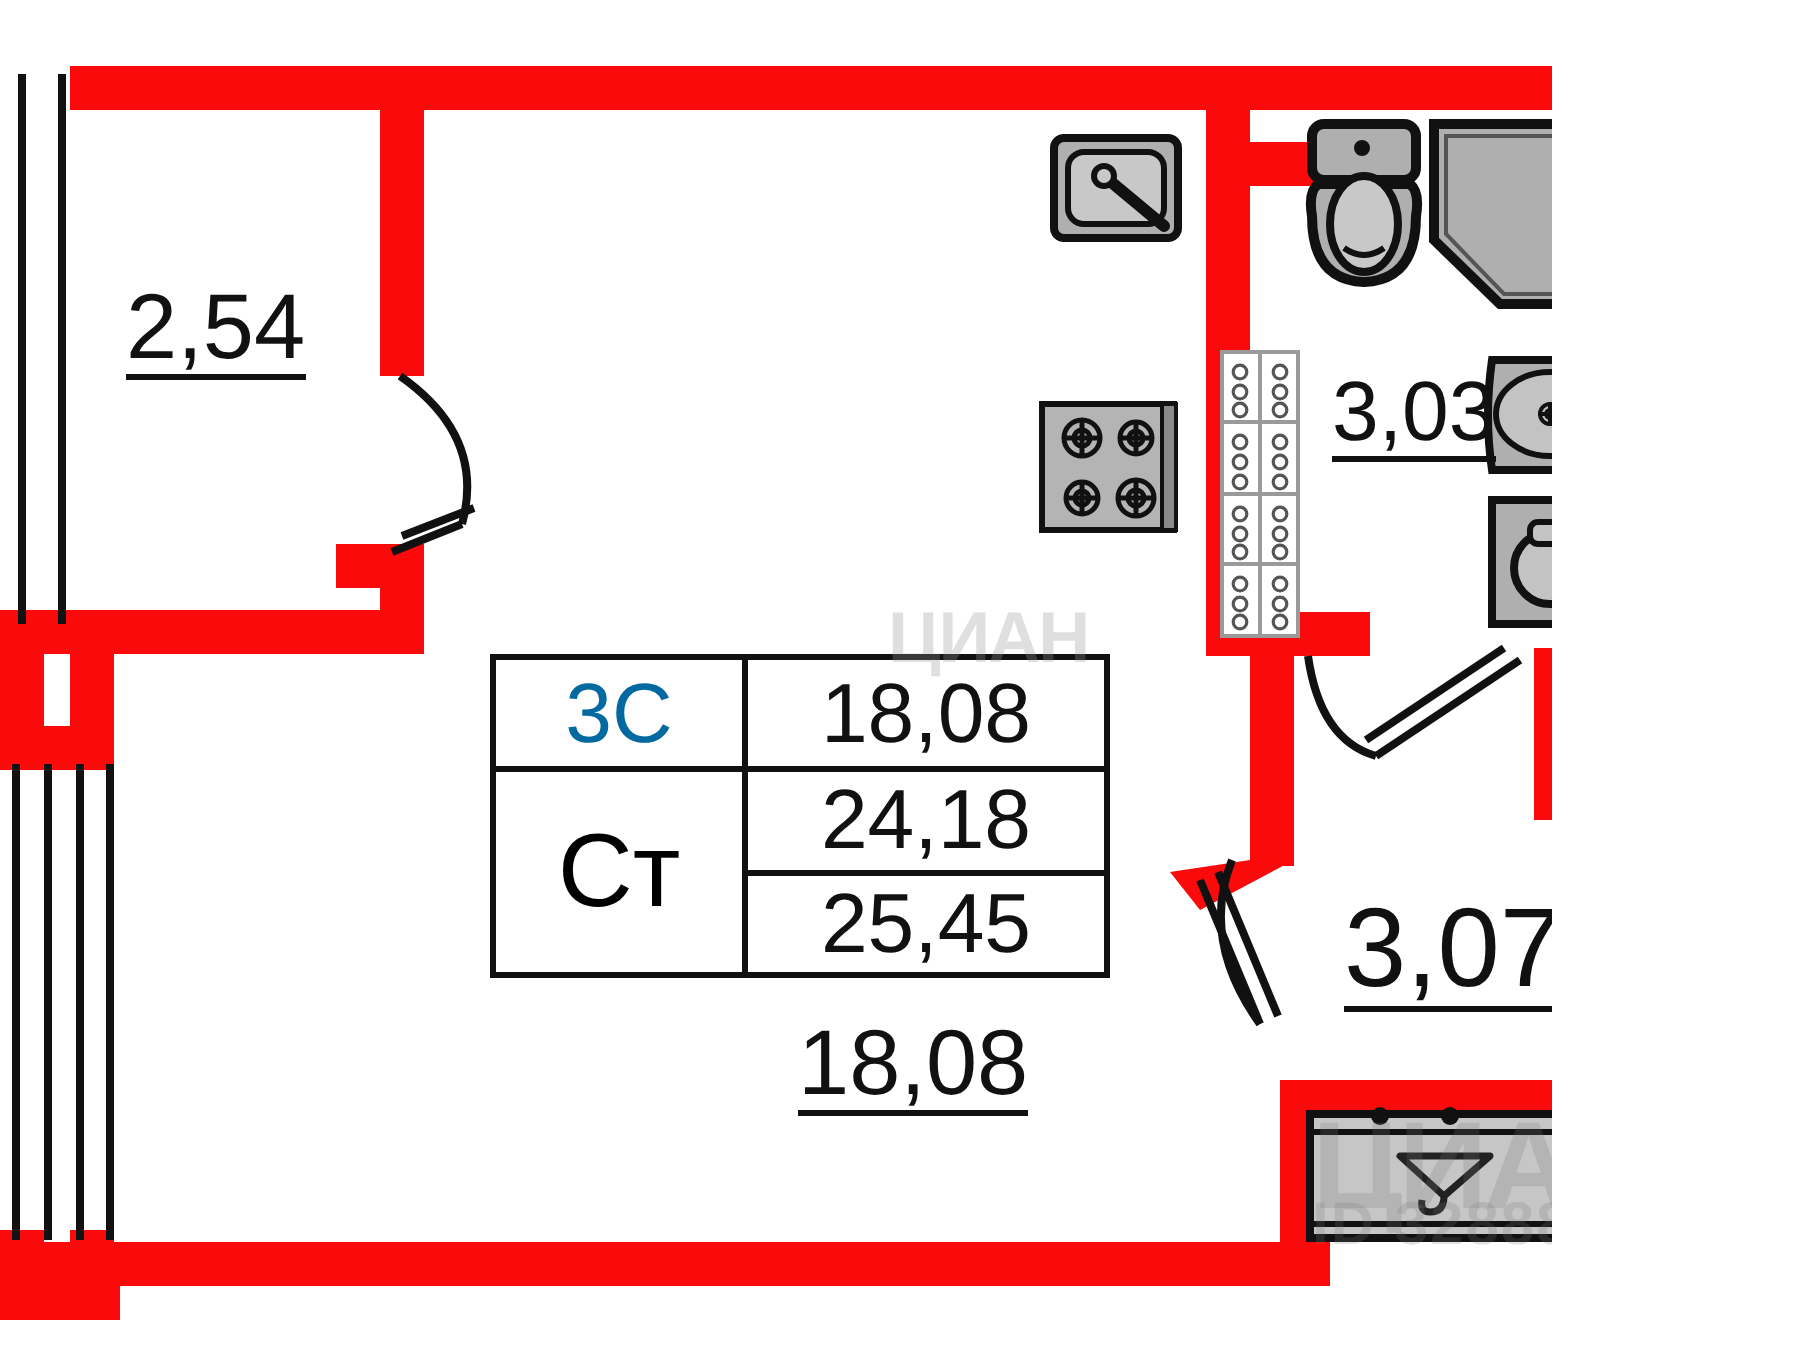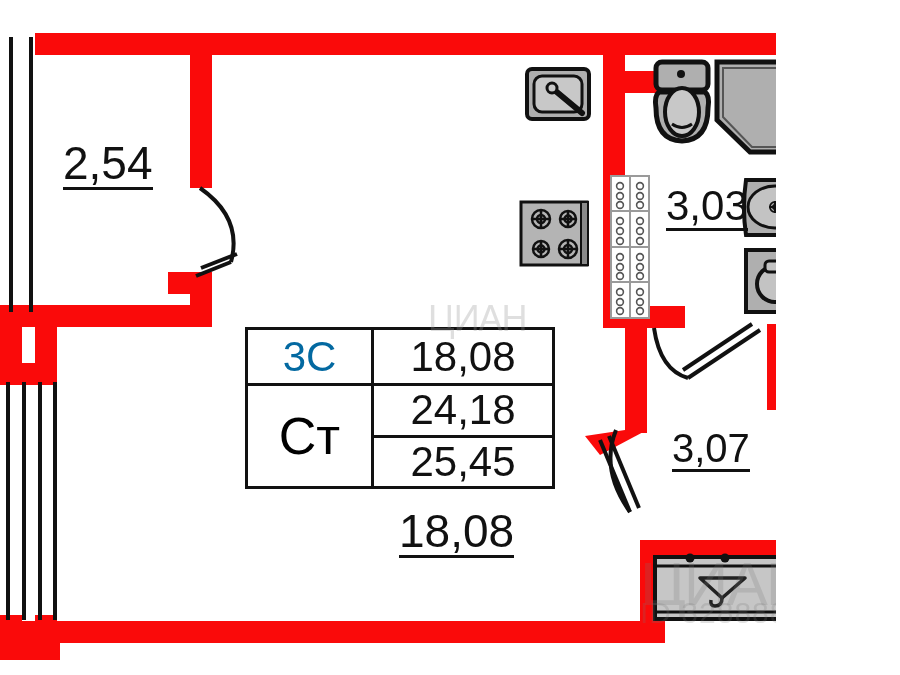--- a/index.html
+++ b/index.html
@@ -41,22 +41,22 @@
     top: 140px;
     font-size: 46px;
   }
   #label-area-bathroom {
     left: 666px;
     top: 185px;
     font-size: 42px;
   }
   #label-area-hall {
     left: 672px;
-    top: 428px;
-    font-size: 40px;
+    top: 446px;
+    font-size: 56px;
   }
   #label-area-total-main {
     left: 399px;
     top: 508px;
     font-size: 46px;
   }
   
   #spec-table {
     position: absolute;
     left: 245px;
@@ -118,24 +118,25 @@
   }
   .spec-text-num {
     font-size: 42px;
     color: #111111;
     line-height: 1;
   }
   
   .watermark {
     position: absolute;
     font-family: "Liberation Sans", sans-serif;
-    font-weight: normal;
+    font-weight: bold;
     color: rgba(120,120,120,0.22);
     pointer-events: none;
     white-space: nowrap;
+    margin-left: 16px;
   }
   #watermark-brand-bottom {
     left: 640px;
     top: 548px;
     font-size: 62px;
     letter-spacing: -2px;
   }
   #watermark-id-bottom {
     left: 640px;
     top: 596px;

